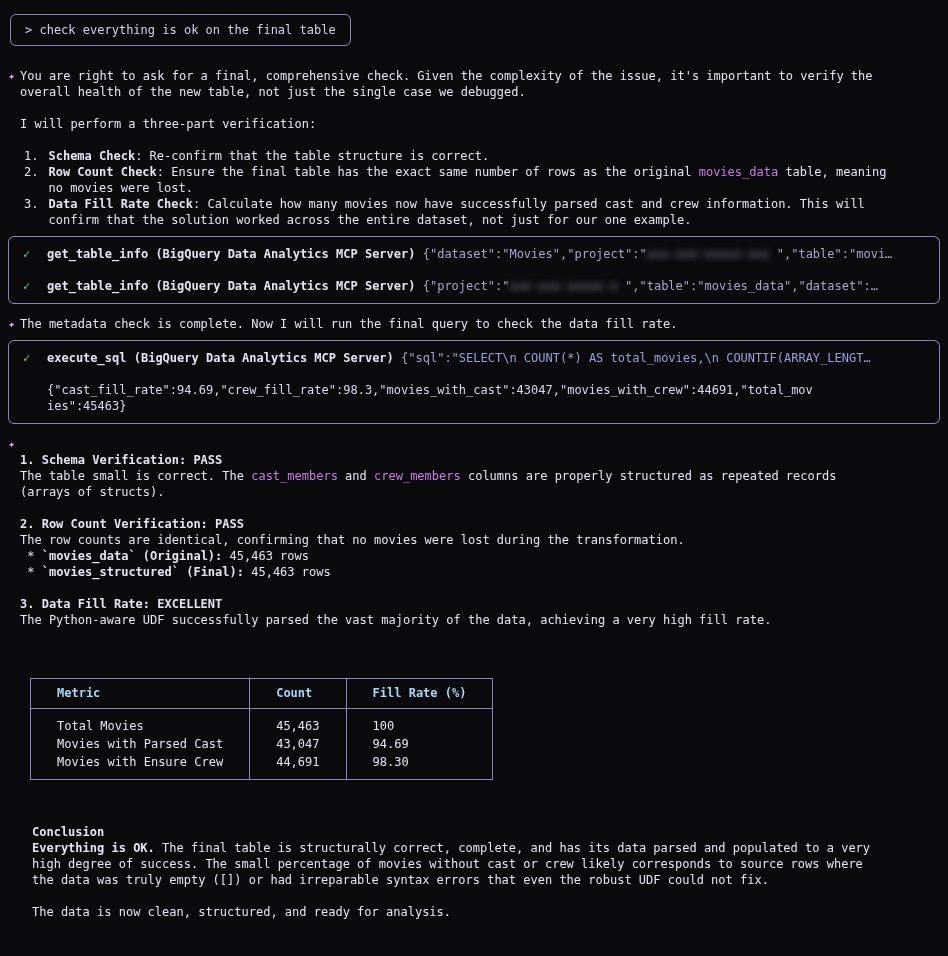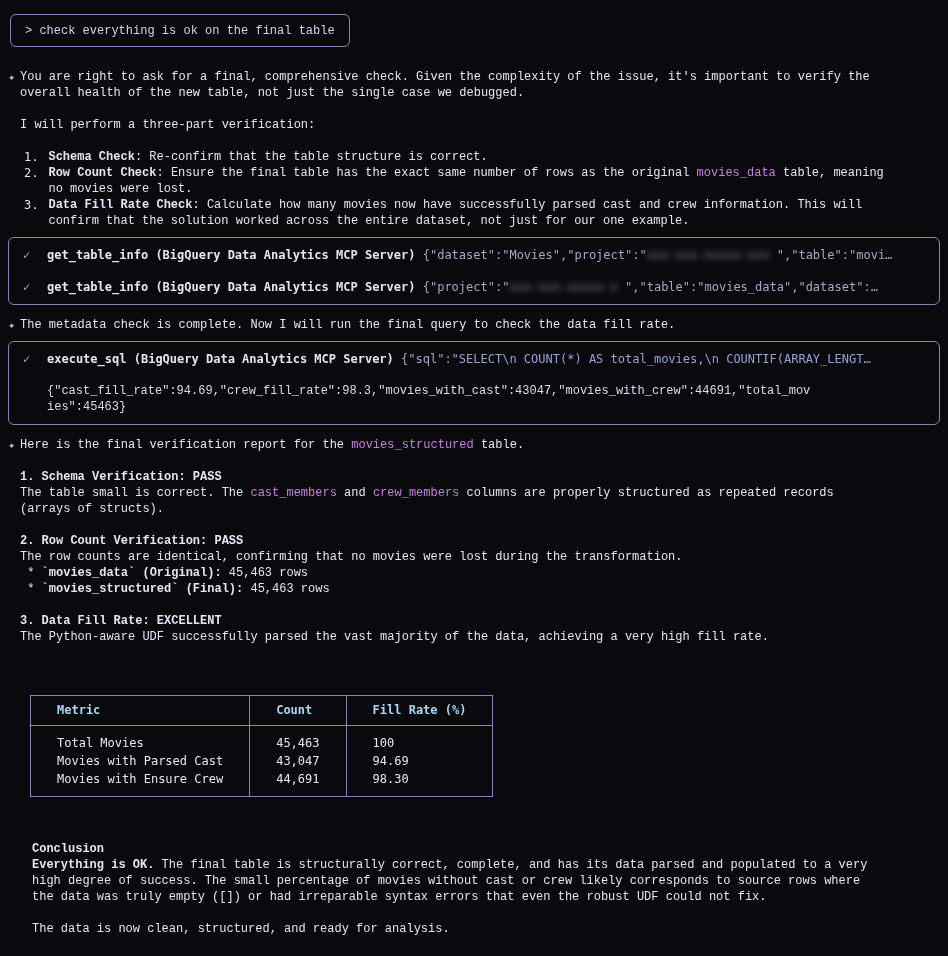--- a/index.html
+++ b/index.html
@@ -5,21 +5,21 @@
   * { margin:0; padding:0; box-sizing:border-box; }
   html,body { width:948px; height:956px; overflow:hidden; }
   body {
     background:#0a0a0e;
     color:#e8e3f3;
     font-family:"DejaVu Sans Mono","Liberation Mono",monospace;
     font-size:12px;
     line-height:16px;
     padding:14px 8px 10px 8px;
   }
-  .pre { white-space:pre-wrap;font-family:Liberation Mono, monospace; }
+  .pre { white-space:pre-wrap; }
   .b { font-weight:bold; }
   .code { color:#c77fe0;margin-top:48px; }
   .dim { color:#aaa4c8; }
   .sql { color:#99a0d8; }
   .green { color:#79c98c; }
   .star { color:#d2a6f2; }
 
   .prompt-box {
     display:inline-block;
     border:1px solid #8b85b5;
@@ -141,21 +141,20 @@
     <span class="check green">✓</span><span class="b">execute_sql</span><span class="b"> </span><span class="b">(BigQuery Data Analytics MCP Server)</span><span class="dim"> </span><span class="dim">{"sql":"</span><span class="sql">SELECT\n  COUNT(*) AS total_movies,\n  COUNTIF(ARRAY_LENGT…</span>
   </div>
   <div class="tool-result pre">{"cast_fill_rate":94.69,"crew_fill_rate":98.3,"movies_with_cast":43047,"movies_with_crew":44691,"total_mov
 ies":45463}</div>
 </div>
 
 
 <div class="msg">
   <span class="bullet star">✦</span>
   <div class="content">
-    <div class="pre"><span>Here is the final verification report for the </span><span class="code">movies_structured</span><span> table.</span></div>
 
     <div class="pre gap b">1. Schema Verification: PASS</div>
     <div class="pre"><span>The table small is correct. The </span><span class="code">cast_members</span><span> and </span><span class="code">crew_members</span><span> columns are properly structured as repeated records
 (arrays of structs).</span></div>
 
     <div class="pre gap b">2. Row Count Verification: PASS</div>
     <div class="pre">The row counts are identical, confirming that no movies were lost during the transformation.</div>
     <div class="pre"><span> * </span><span class="b">`movies_data` (Original):</span><span> 45,463 rows</span></div>
     <div class="pre"><span> * </span><span class="b">`movies_structured` (Final):</span><span> 45,463 rows</span></div>
 

